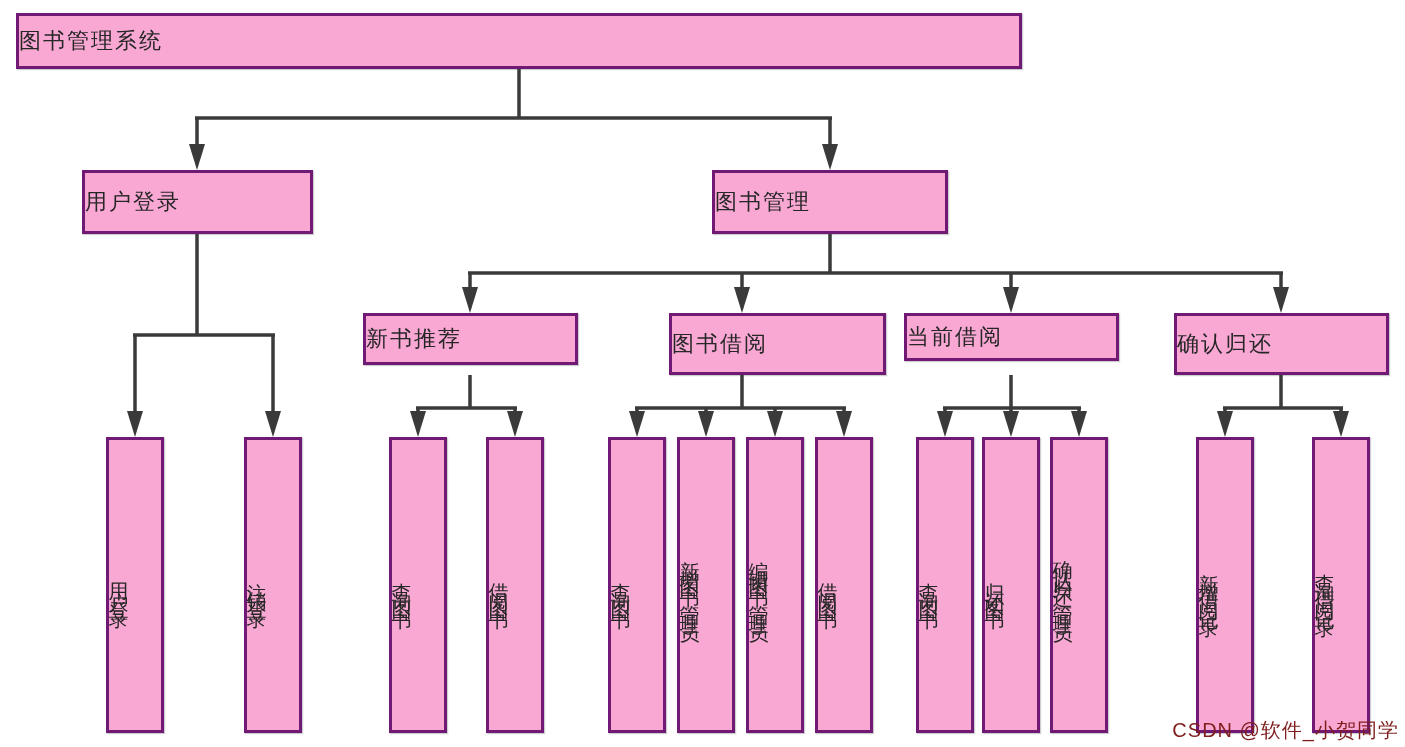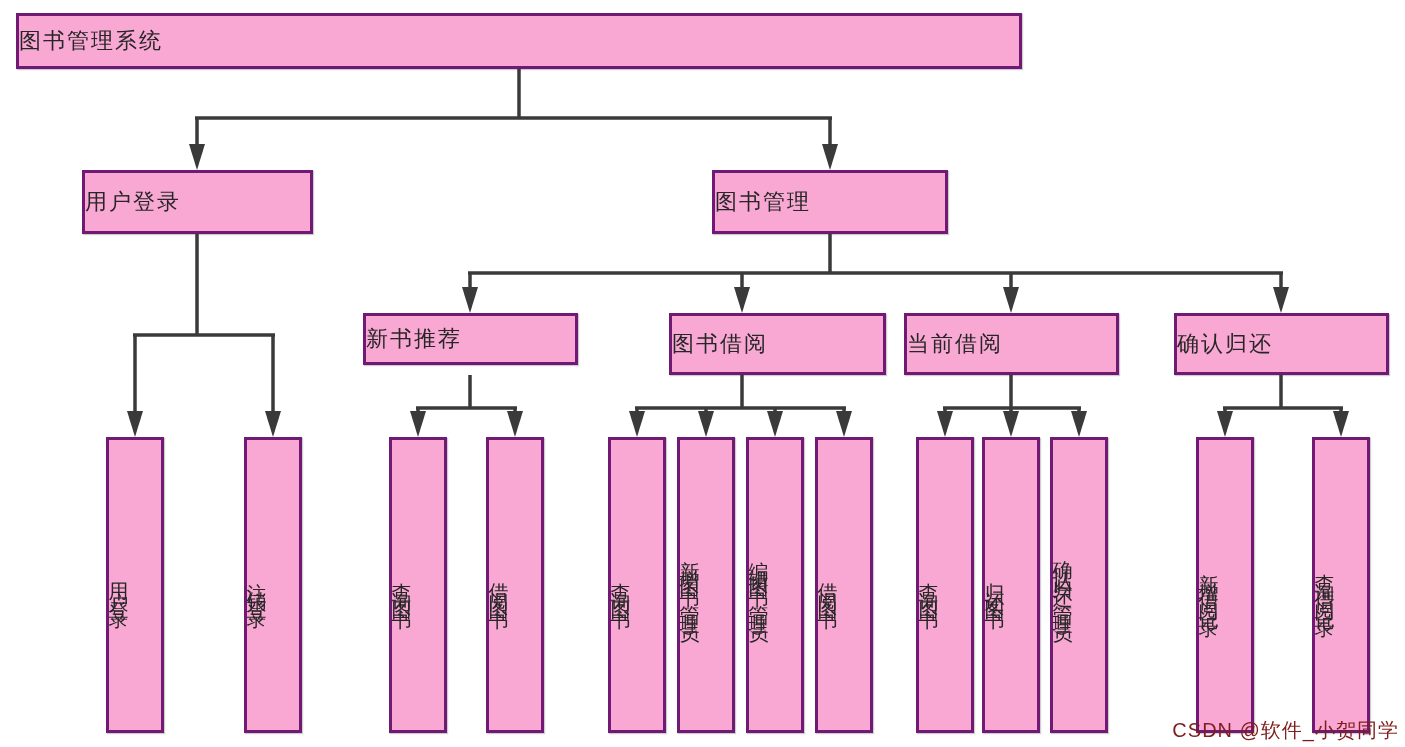--- a/index.html
+++ b/index.html
@@ -156,21 +156,21 @@
   <div class="node" style="left:712px; top:170px; width:236px; height:64px;">
     <span class="lbl">图书管理</span>
   </div>
 
   <div class="node" style="left:363px; top:313px; width:215px; height:52px;">
     <span class="lbl">新书推荐</span>
   </div>
   <div class="node" style="left:633px; top:313px; width:217px; height:62px;margin-left:36px;">
     <span class="lbl">图书借阅</span>
   </div>
-  <div class="node" style="left:904px; top:313px; width:215px; height:62px;">
+  <div class="node" style="left:904px; top:313px; width:215px; height:48px;">
     <span class="lbl">当前借阅</span>
   </div>
   <div class="node" style="left:1174px; top:313px; width:215px; height:62px;">
     <span class="lbl">确认归还</span>
   </div>
 
   <div class="node leaf" style="left:106px;">
     <span class="lbl">用户登录</span>
   </div>
   <div class="node leaf" style="left:244px;">

